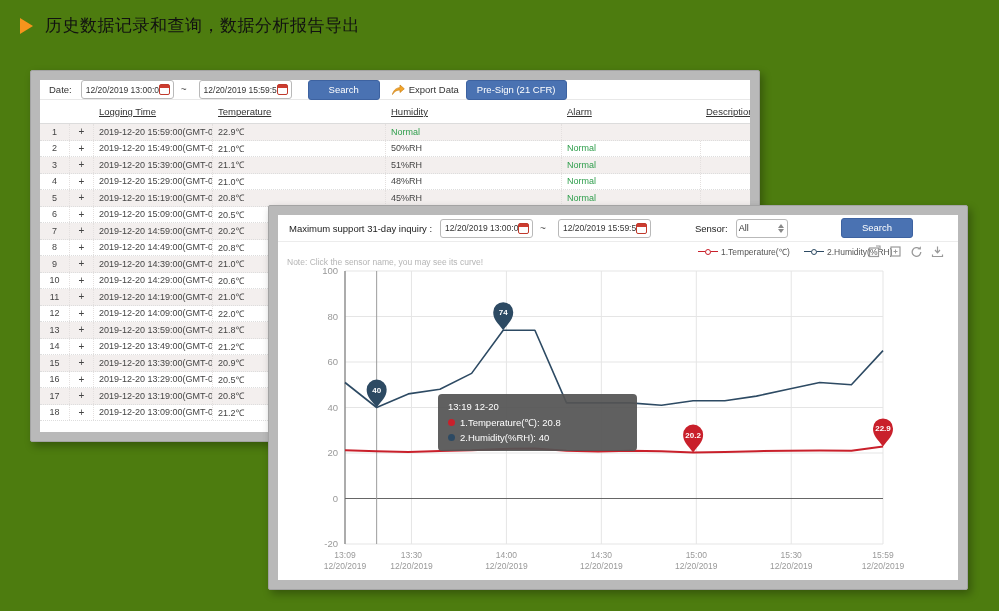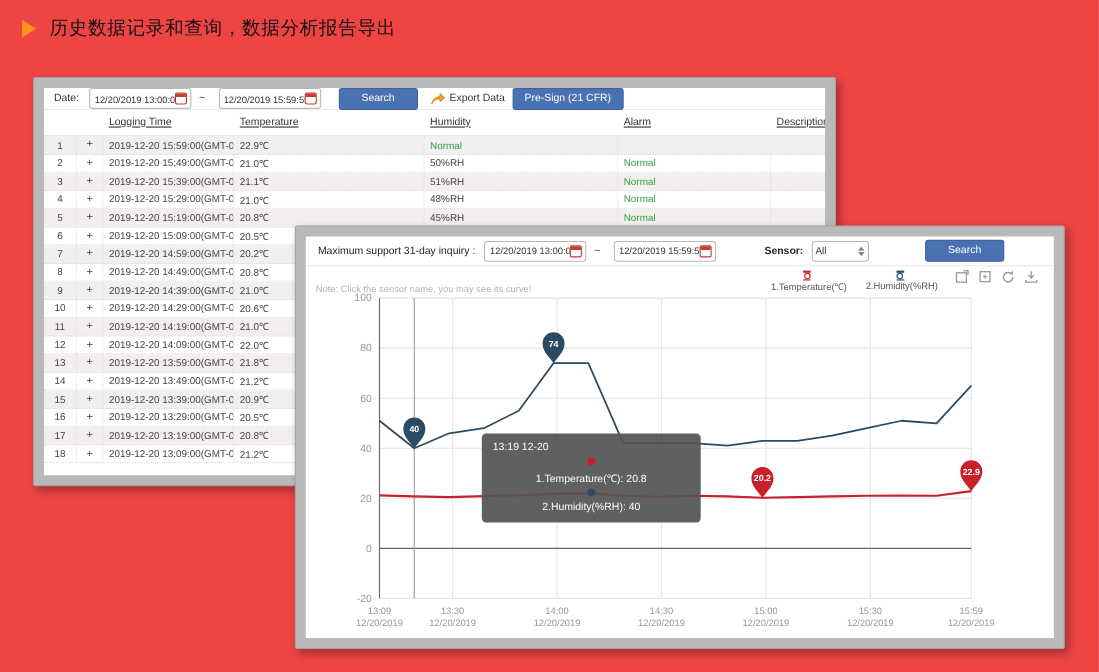--- a/index.html
+++ b/index.html
@@ -1,17 +1,17 @@
 <!DOCTYPE html>
 <html><head>
 <meta charset="utf-8">
 <style>
   * { margin:0; padding:0; box-sizing:border-box; }
   html,body { width:999px; height:611px; background:#fff; font-family:"Liberation Sans", sans-serif; overflow:hidden; }
-  .page { position:relative; width:999px; height:611px; background:#ef4444; }
+  .page { position:relative; width:999px; height:611px; background:#4d7c0f; }
 
   
   .title-row { position:absolute; left:20px; top:14px; display:flex; align-items:center; gap:12px; }
   .play-arrow { width:0; height:0; border-left:13px solid #f7941d; border-top:8px solid transparent; border-bottom:8px solid transparent; }
   .page-title { font-size:17px; color:#111; letter-spacing:0.5px; }
 
   
   .win { position:absolute; background:#b9b9b9; border:1px solid #a3a3a3; border-radius:2px; box-shadow:3px 4px 8px rgba(0,0,0,0.30); padding:9px; }
   .win-inner { position:relative; background:#fff; width:100%; height:100%; overflow:hidden; }
 
@@ -37,42 +37,42 @@
   .trow > div { font-size:9px; color:#444; padding-left:5px; white-space:nowrap; overflow:hidden; border-right:1px dotted #e4e0df; height:100%; display:flex; align-items:center; }
   .trow > div:last-child { border-right:none; }
   .c-num { justify-content:center; padding-left:0 !important; color:#555; }
   .c-ico { justify-content:center; padding-left:0 !important; color:#8a8a8a; font-size:10px !important; cursor:pointer; }
   .alarm-ok { color:#2f9e4c !important; }
 
   
   #chart-win { left:268px; top:205px; width:700px; height:385px; z-index:2; }
   .c-head { display:flex; align-items:center; height:27px; padding-left:11px; border-bottom:1px solid #ececec; position:relative; }
   .c-head .lbl { font-size:9.5px; color:#222; }
-  .sensor-lbl { margin-left:44px;font-weight:bold; }
+  .sensor-lbl { margin-left:44px; }
   .select { display:flex; align-items:center; justify-content:space-between; border:1px solid #b9b9b9; border-radius:3px; height:19px; width:52px; margin-left:8px; padding:0 3px 0 2px; font-size:9px; color:#333; cursor:pointer; background:#fff; }
   .updown { display:flex; flex-direction:column; gap:1px; }
   .updown i { width:0; height:0; border-left:3px solid transparent; border-right:3px solid transparent; }
   .updown i.up { border-bottom:4px solid #888; }
   .updown i.dn { border-top:4px solid #888; }
   .c-head .btn { position:absolute; right:45px; top:3px; }
 
   .note-row { position:relative; height:21px; }
   .note { position:absolute; left:9px; top:15px; font-size:8.5px; color:#b5b5b5; }
   .legend { position:absolute; left:420px; top:4px; display:flex; gap:14px; }
-  .lg-item { display:flex; align-items:center; gap:0; cursor:pointer;flex-direction:column; }
+  .lg-item { display:flex; align-items:center; gap:0; cursor:pointer; }
   .lg-item .seg { width:7px; height:1.5px; }
   .lg-item .dotc { width:6px; height:6px; border-radius:50%; background:#fff; border:1.5px solid; }
   .lg-item .txt { font-size:8.5px; color:#555; margin-left:3px; }
   .toolbox { position:absolute; right:14px; top:30px; display:flex; gap:8px; z-index:5; }
   .toolbox svg { cursor:pointer; }
 
   .plot-wrap { position:absolute; left:0; top:48px; width:682px; height:319px; }
   .tooltip { position:absolute; left:160px; top:131px; width:199px; background:rgba(84,84,84,0.93); border-radius:4px; padding:7px 10px 8px; z-index:4; }
   .tt-title { color:#fff; font-size:9.5px; margin-bottom:4px; }
-  .tt-line { display:flex; align-items:center; gap:5px; margin-top:3px;flex-direction:column; }
+  .tt-line { display:flex; align-items:center; gap:5px; margin-top:3px; }
   .tt-line .d { width:7px; height:7px; border-radius:50%; flex:none; }
   .tt-line span { color:#fff; font-size:9.5px; }
 </style>
 </head>
 <body>
 
 <div class="page">
 
   <div class="title-row">
     <div class="play-arrow"></div>

